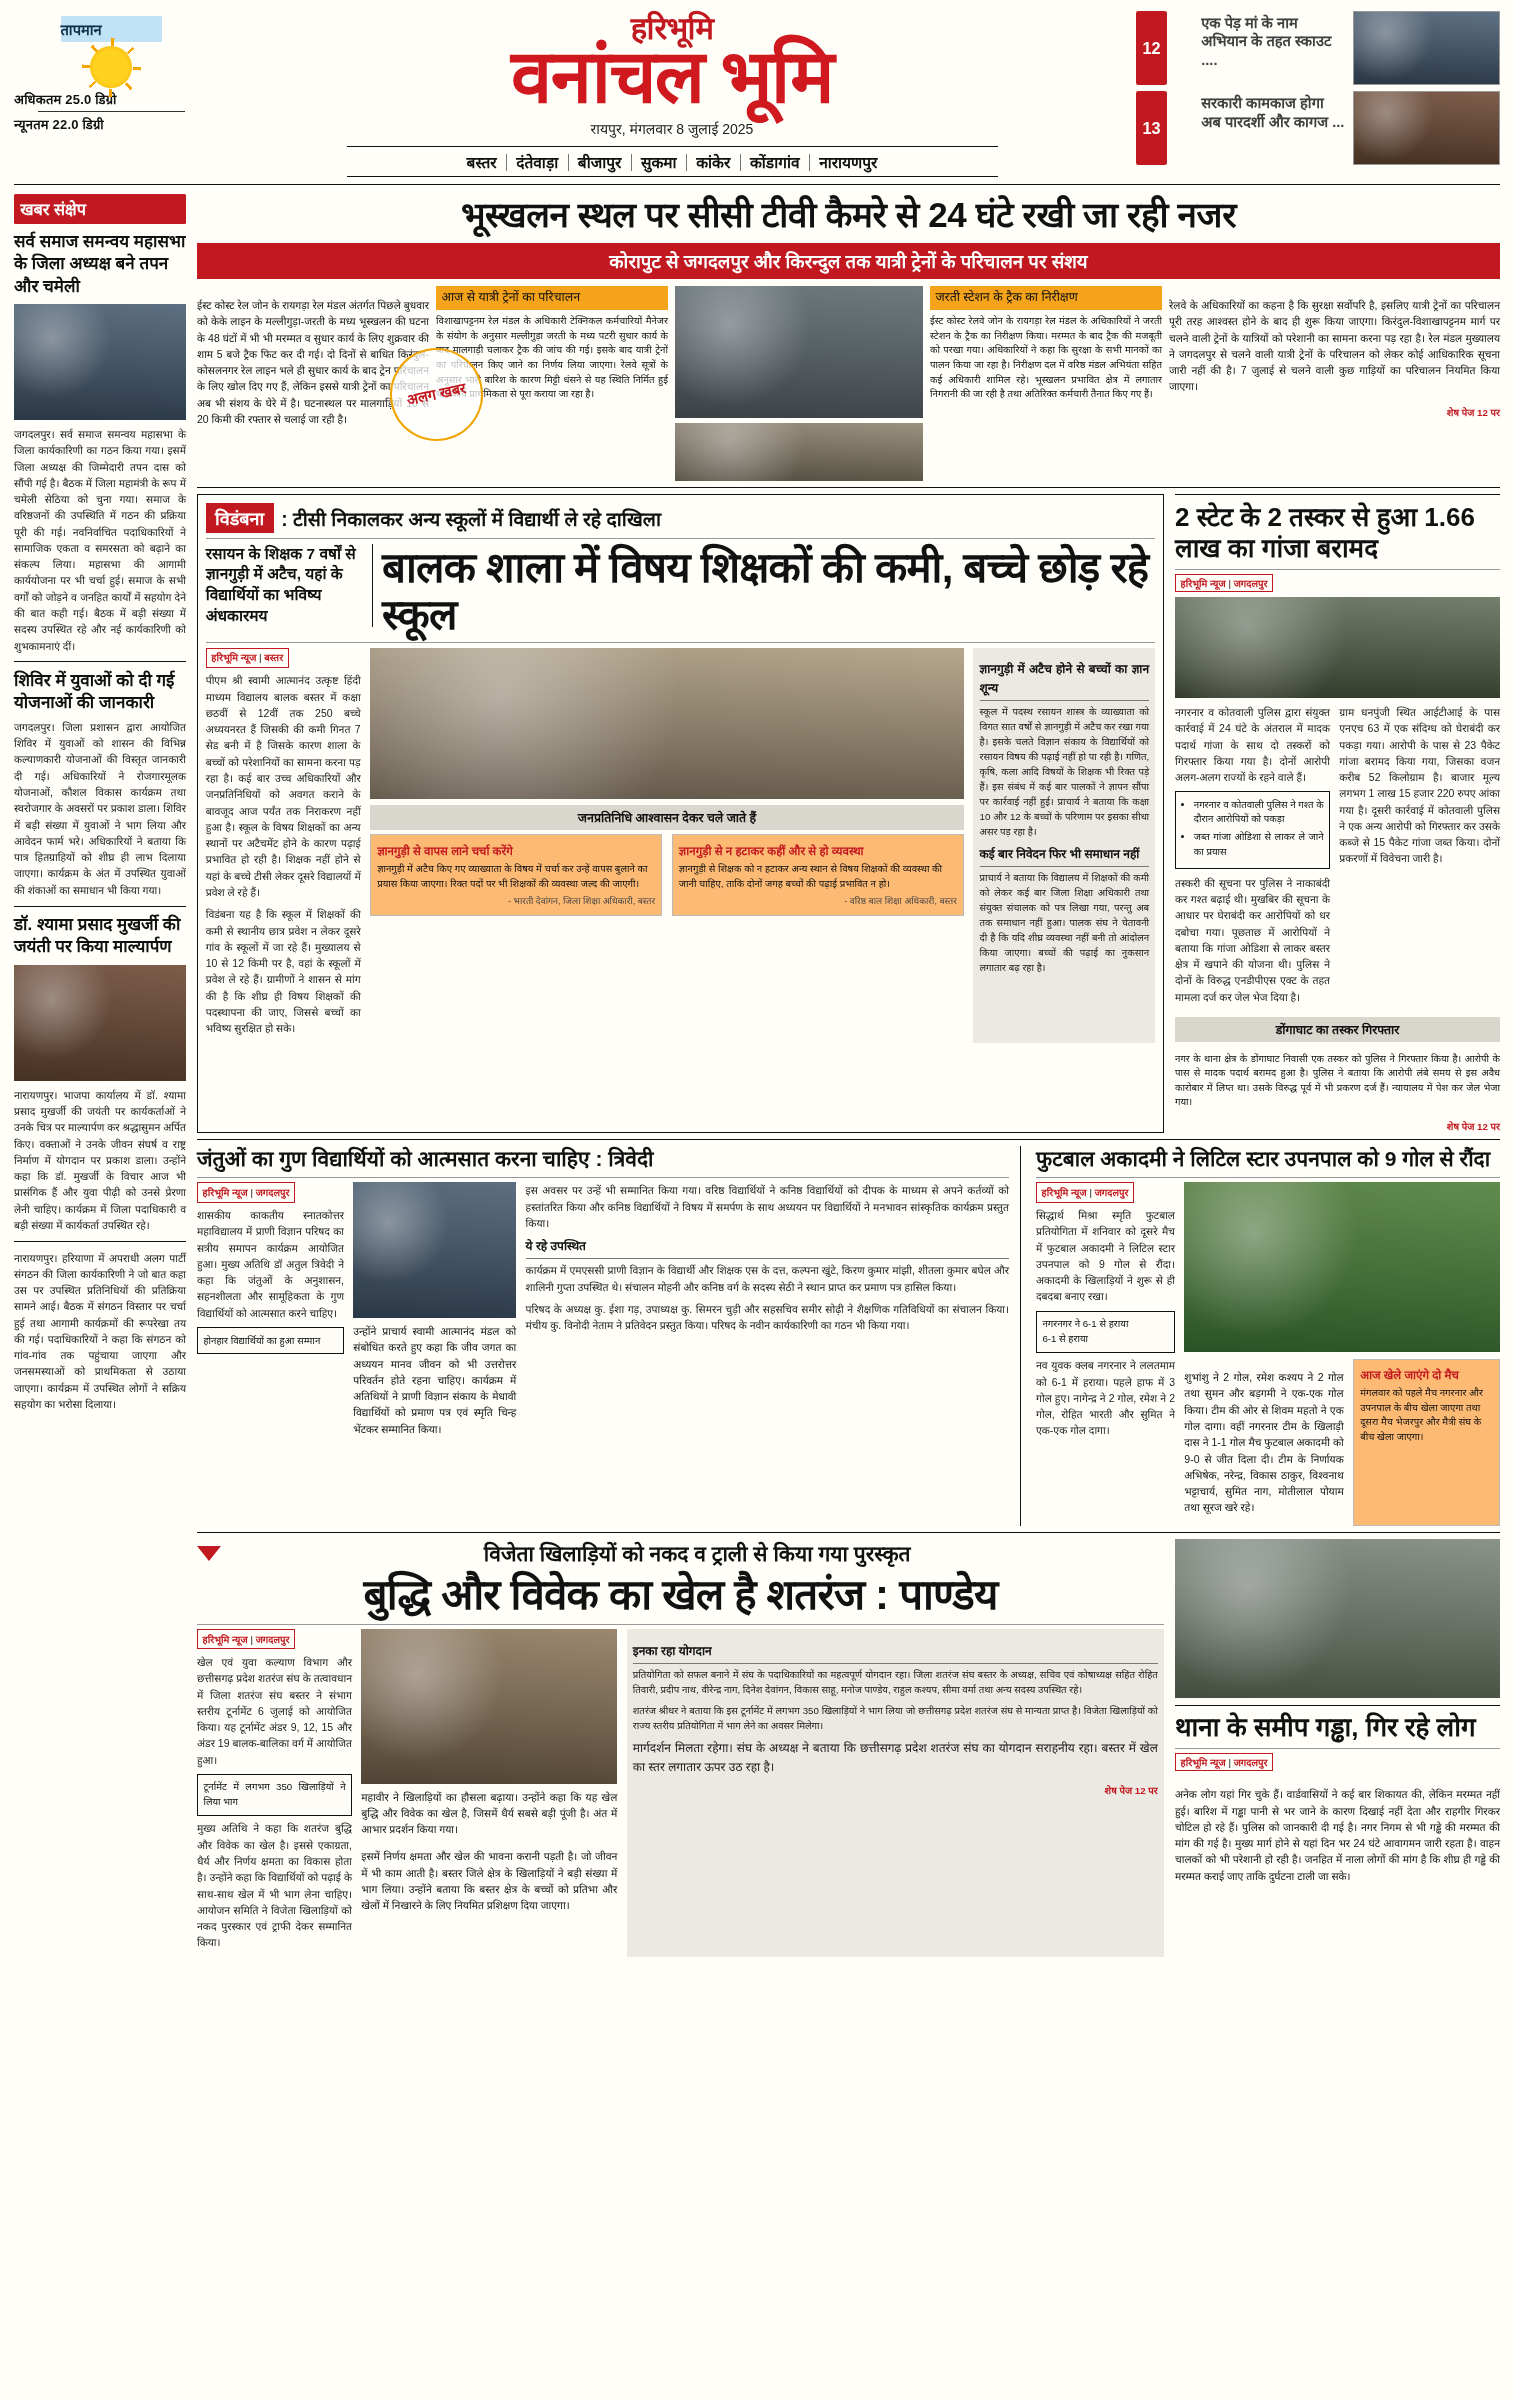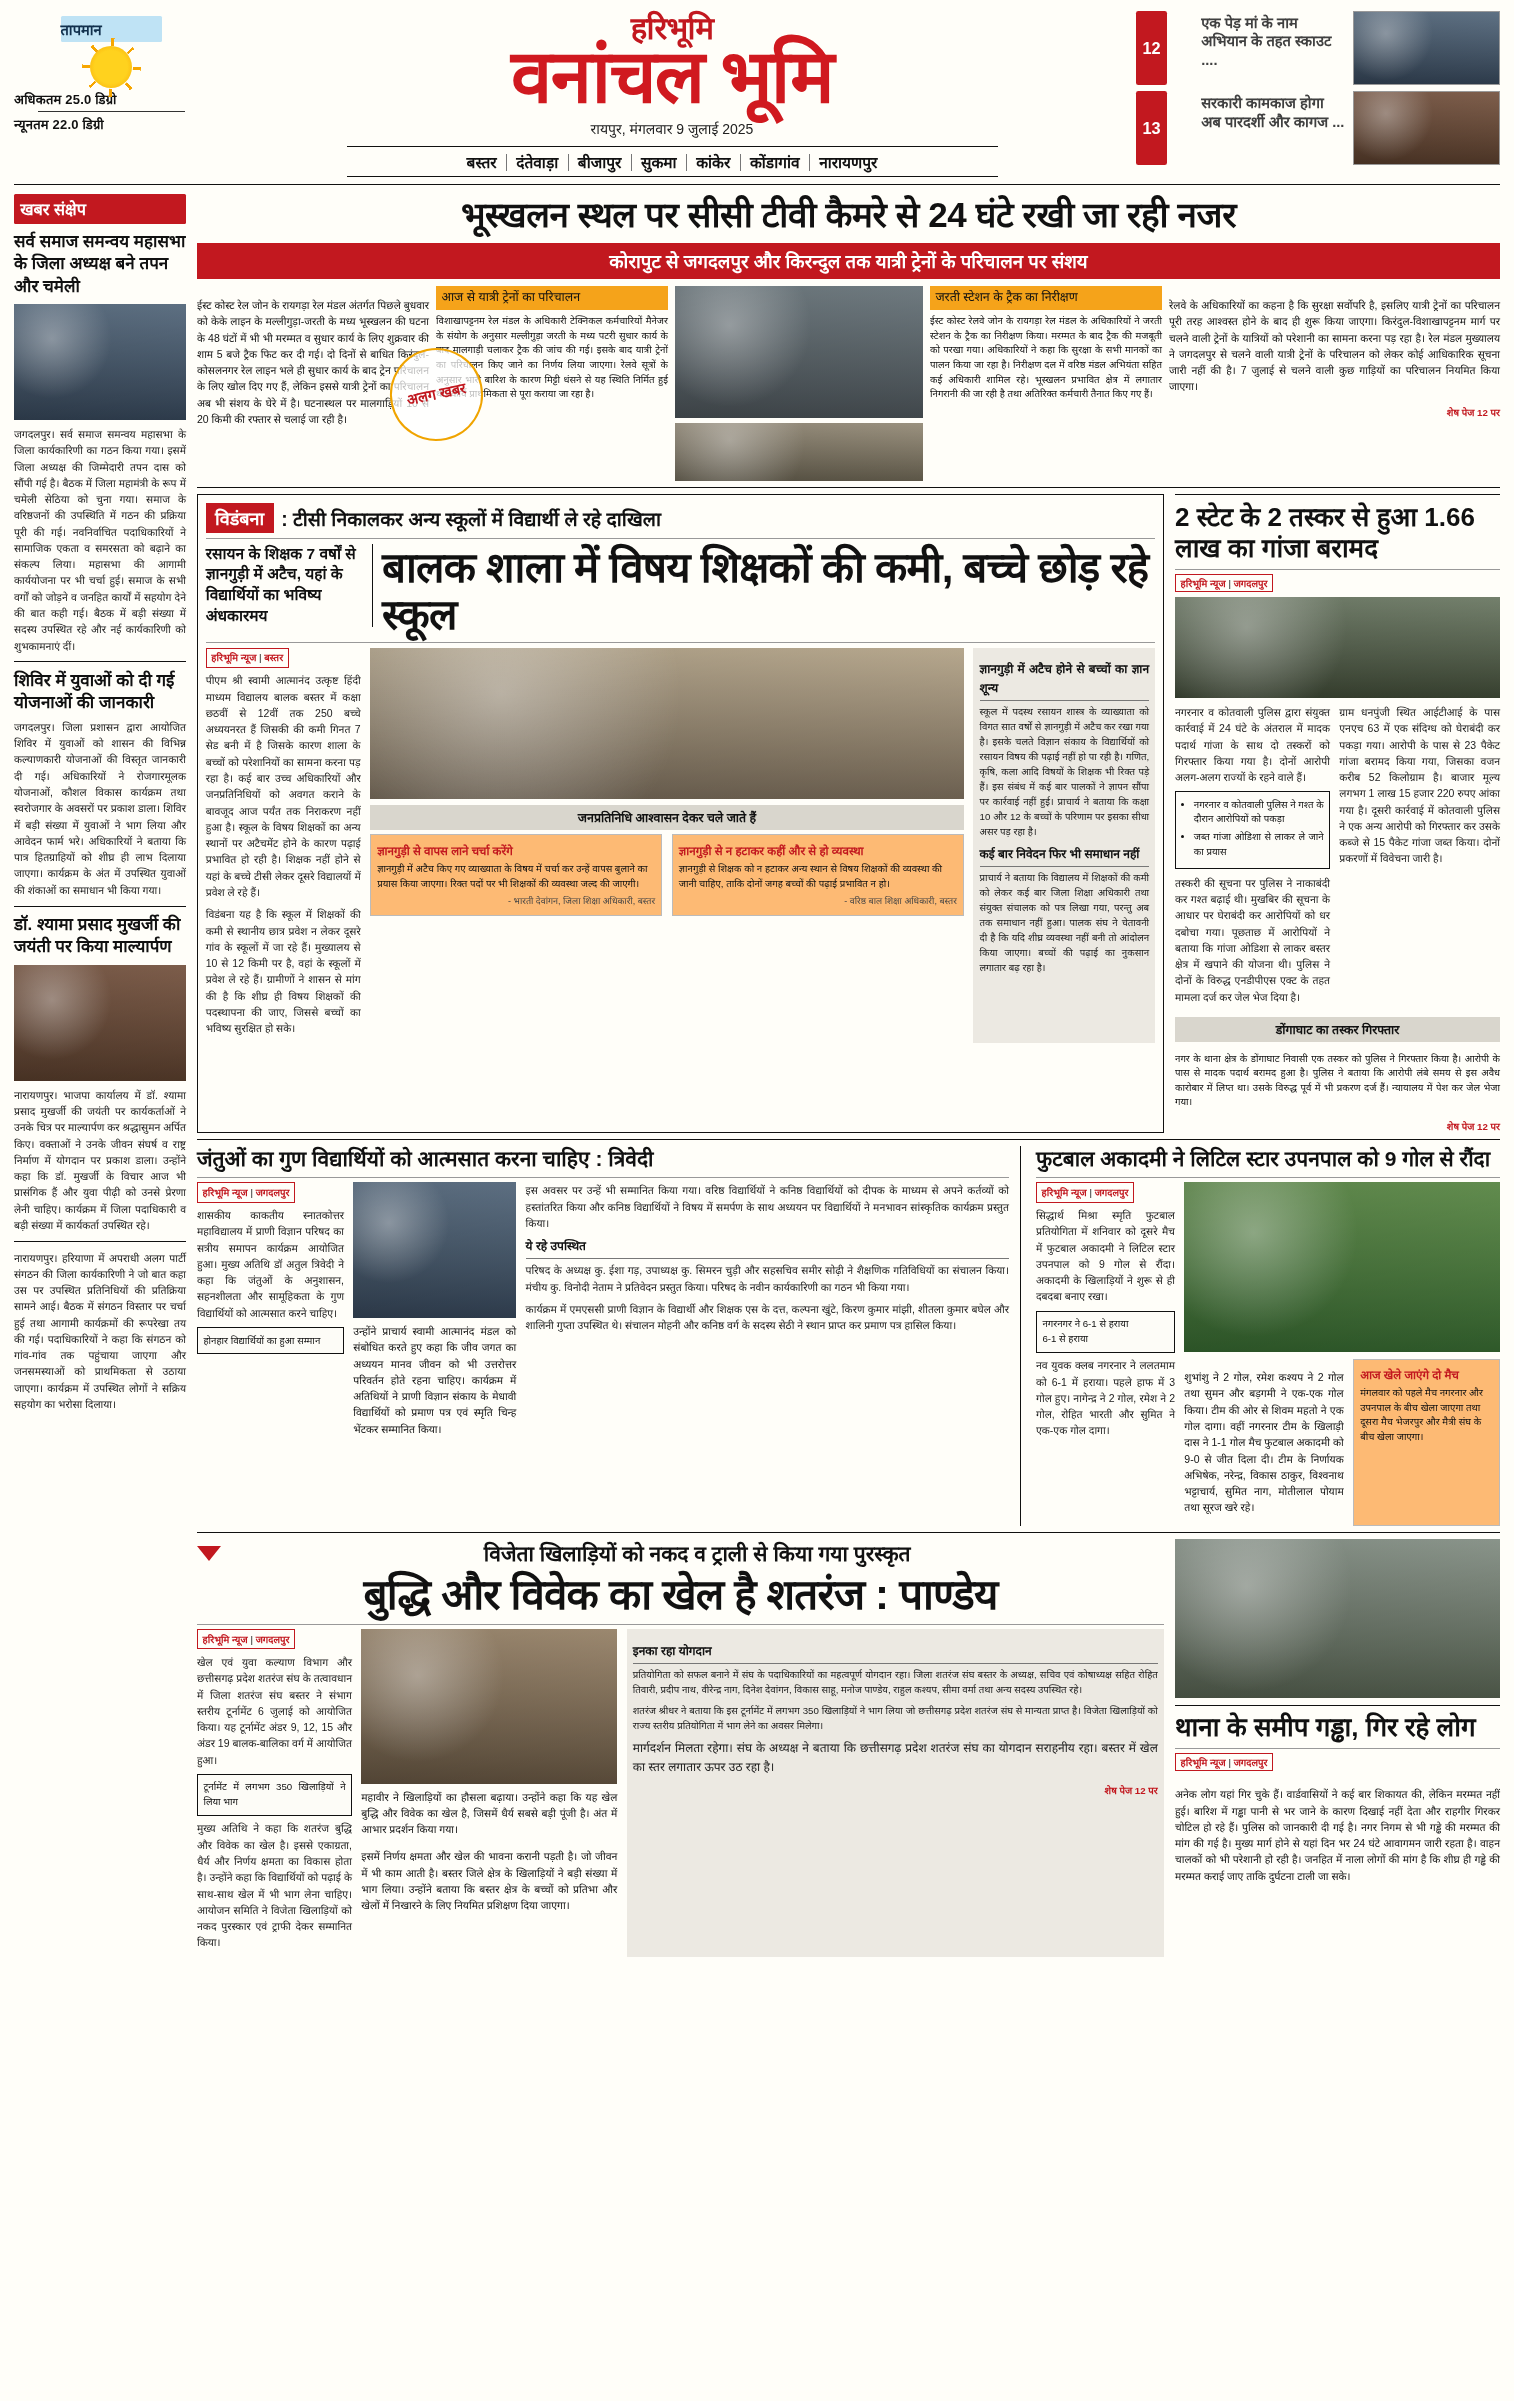--- a/index.html
+++ b/index.html
@@ -190,21 +190,21 @@
       <div class="weather-tag">तापमान</div>
       <div class="sun"></div>
       <div class="temp-line">अधिकतम 25.0 डिग्री</div>
       <div class="temp-rule"></div>
       <div class="temp-line">न्यूनतम 22.0 डिग्री</div>
     </div>
 
     <div class="title-block">
       <div class="brand-small">हरिभूमि</div>
       <div class="brand-main">वनांचल भूमि</div>
-      <div class="place-line">रायपुर, मंगलवार 9 जुलाई 2025</div>
+      <div class="place-line">रायपुर, मंगलवार 8 जुलाई 2025</div>
       <div class="edition-bar">
         <span>बस्तर</span><span>दंतेवाड़ा</span><span>बीजापुर</span><span>सुकमा</span><span>कांकेर</span><span>कोंडागांव</span><span>नारायणपुर</span>
       </div>
     </div>
 
     <div class="promos">
       <div class="promo">
         <div class="promo-num">12</div>
         <div class="promo-text">एक पेड़ मां के नाम अभियान के तहत स्काउट ....</div>
         <div class="promo-img ph crowd"></div>
@@ -379,22 +379,22 @@
               <p>शासकीय काकतीय स्नातकोत्तर महाविद्यालय में प्राणी विज्ञान परिषद का सत्रीय समापन कार्यक्रम आयोजित हुआ। मुख्य अतिथि डॉ अतुल त्रिवेदी ने कहा कि जंतुओं के अनुशासन, सहनशीलता और सामूहिकता के गुण विद्यार्थियों को आत्मसात करने चाहिए।</p>
               <div class="bullet-box">होनहार विद्यार्थियों का हुआ सम्मान</div>
             </div>
             <div style="width:163px;">
               <div class="ph crowd" style="height:136px;"></div>
               <p class="col" style="margin-top:4.6px;">उन्होंने प्राचार्य स्वामी आत्मानंद मंडल को संबोधित करते हुए कहा कि जीव जगत का अध्ययन मानव जीवन को भी उत्तरोत्तर परिवर्तन होते रहना चाहिए। कार्यक्रम में अतिथियों ने प्राणी विज्ञान संकाय के मेधावी विद्यार्थियों को प्रमाण पत्र एवं स्मृति चिन्ह भेंटकर सम्मानित किया।</p>
             </div>
             <div class="col" style="flex:1;">
               <p>इस अवसर पर उन्हें भी सम्मानित किया गया। वरिष्ठ विद्यार्थियों ने कनिष्ठ विद्यार्थियों को दीपक के माध्यम से अपने कर्तव्यों को हस्तांतरित किया और कनिष्ठ विद्यार्थियों ने विषय में समर्पण के साथ अध्ययन पर विद्यार्थियों ने मनभावन सांस्कृतिक कार्यक्रम प्रस्तुत किया।</p>
               <div class="subhead-line">ये रहे उपस्थित</div>
+              <p>कार्यक्रम में एमएससी प्राणी विज्ञान के विद्यार्थी और शिक्षक एस के दत्त, कल्पना खुंटे, किरण कुमार मांझी, शीतला कुमार बघेल और शालिनी गुप्ता उपस्थित थे। संचालन मोहनी और कनिष्ठ वर्ग के सदस्य सेठी ने स्थान प्राप्त कर प्रमाण पत्र हासिल किया।</p>
               <p>परिषद के अध्यक्ष कु. ईशा गड़, उपाध्यक्ष कु. सिमरन चुड़ी और सहसचिव समीर सोढ़ी ने शैक्षणिक गतिविधियों का संचालन किया। मंचीय कु. विनोदी नेताम ने प्रतिवेदन प्रस्तुत किया। परिषद के नवीन कार्यकारिणी का गठन भी किया गया।</p>
-              <p>कार्यक्रम में एमएससी प्राणी विज्ञान के विद्यार्थी और शिक्षक एस के दत्त, कल्पना खुंटे, किरण कुमार मांझी, शीतला कुमार बघेल और शालिनी गुप्ता उपस्थित थे। संचालन मोहनी और कनिष्ठ वर्ग के सदस्य सेठी ने स्थान प्राप्त कर प्रमाण पत्र हासिल किया।</p>
             </div>
           </div>
         </div>
 
         <div style="width:480px; border-left:1.5px solid #111; padding-left:15px;">
           <div class="headline-m">फुटबाल अकादमी ने लिटिल स्टार उपनपाल को 9 गोल से रौंदा</div>
           <div class="rule-thin"></div>
           <div class="cols-2">
             <div class="col" style="width:139px;">
               <div class="byline">

